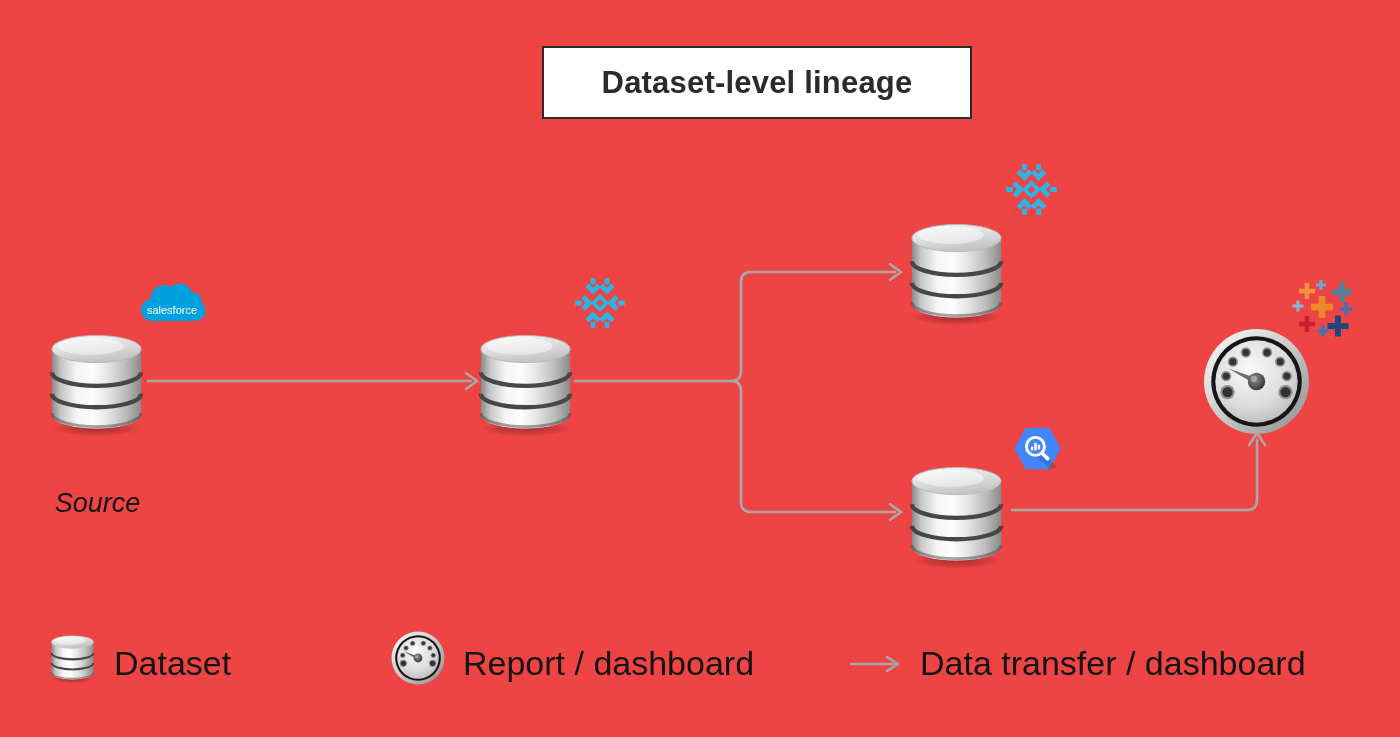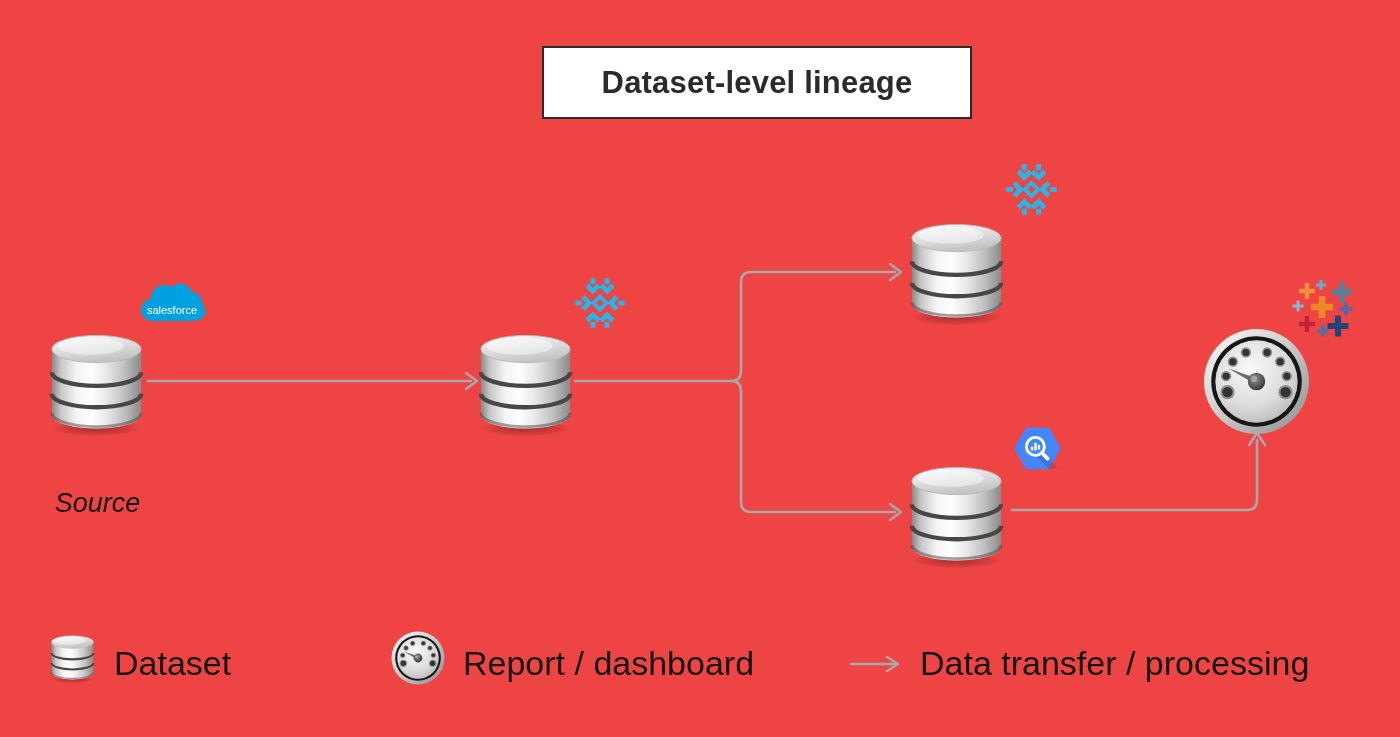--- a/index.html
+++ b/index.html
@@ -258,15 +258,15 @@
   <div class="legend-label" style="left:463px;top:641px">Report / dashboard</div>
 
   <div class="node" style="left:849px;top:655px">
     <svg width="54" height="18" viewBox="0 0 54 18">
       <g stroke="#A8A8A8" stroke-width="2.6" fill="none" stroke-linecap="round" stroke-linejoin="round">
         <path d="M2 9 H46"></path>
           <path d="M38 2 L49 9 L38 16"></path>
       </g>
     </svg>
   </div>
-  <div class="legend-label" style="left:920px;top:641px">Data transfer / processing</div>
+  <div class="legend-label" style="left:920px;top:641px">Data transfer / dashboard</div>
 
 </div>
 
 </body></html>

